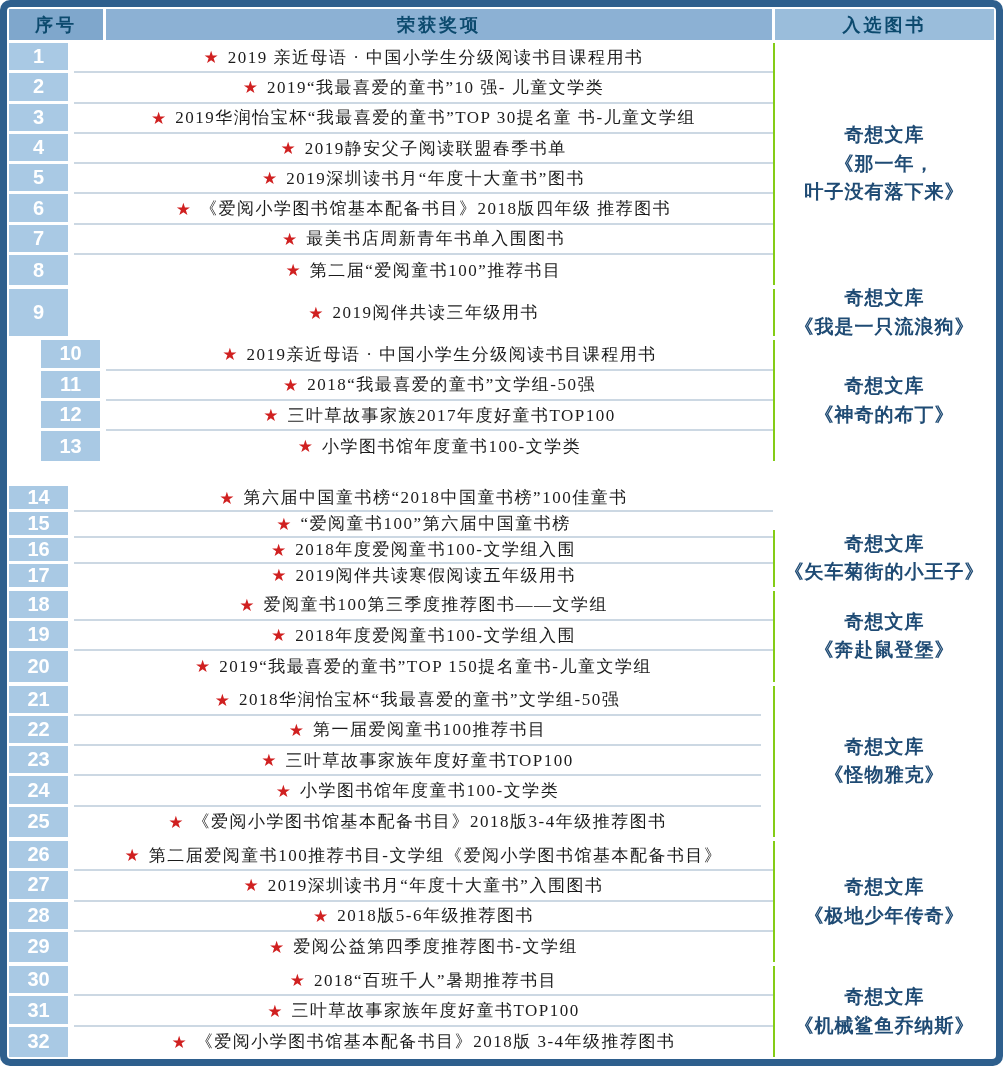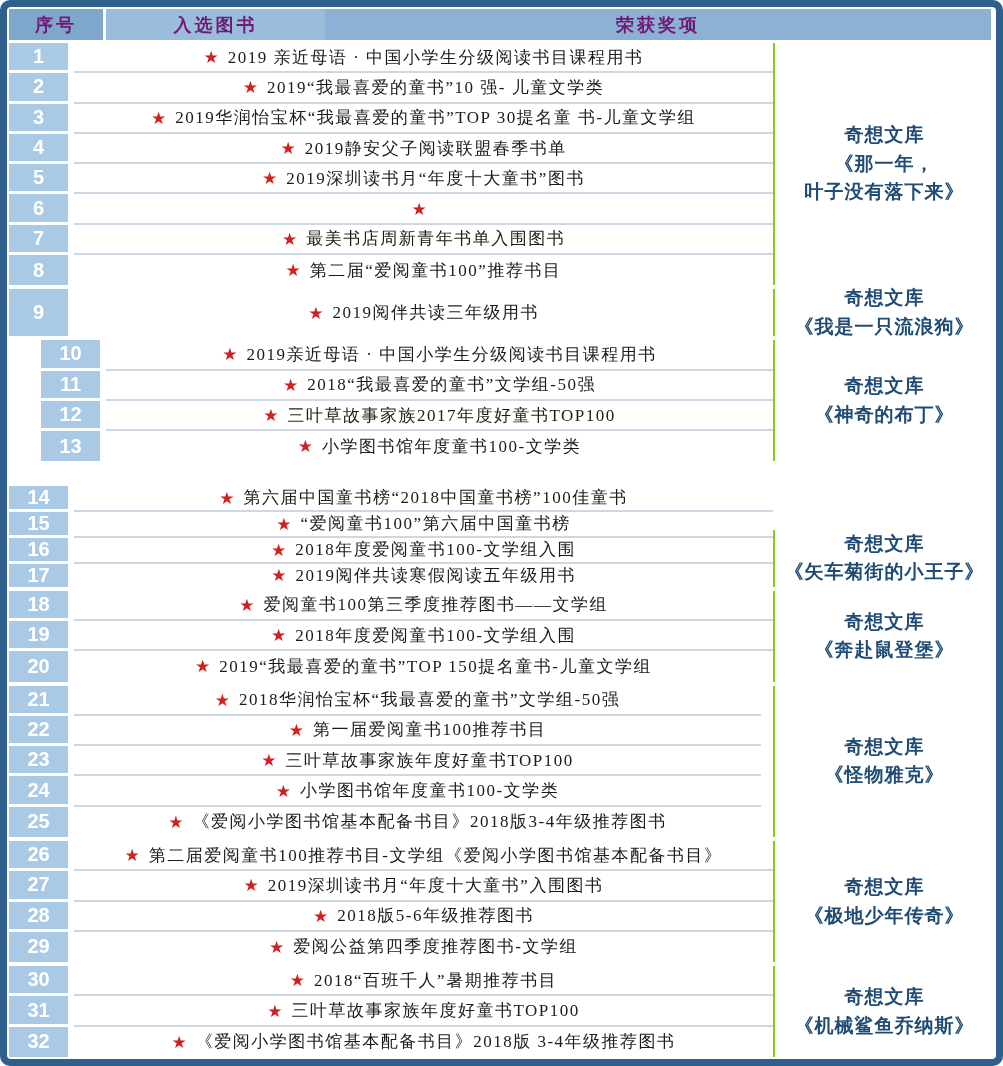--- a/index.html
+++ b/index.html
@@ -9,21 +9,21 @@
     font-family:"Liberation Sans", sans-serif;
   }
   .inner {
     width:100%; height:100%; box-sizing:border-box;
     background:#ffffff; border-radius:4px;
     display:flex; flex-direction:column; padding:2px;
   }
   .header-row { flex:0 0 31px; display:flex; margin-bottom:3px; }
   .hcell {
     display:flex; align-items:center; justify-content:center;
-    color:#701a75; font-weight:bold; font-size:18px; letter-spacing:3px;
+    color:#0c4a6e; font-weight:bold; font-size:18px; letter-spacing:3px;
   }
   .h-num  { width:94px;  background:#7fa7cc; margin-right:3px; }
   .h-award{ flex:1;      background:#8cb1d4; margin-right:3px; }
   .h-book { width:219px; background:#9abddb; }
 
   .tbody { flex:1; display:flex; flex-direction:column; min-height:0; }
   .group { display:flex; min-height:0; }
   .group + .group { margin-top:4px; }
   .rows { flex:1; display:flex; flex-direction:column; min-width:0; }
   .row { flex:1; display:flex; min-height:0; }
@@ -53,22 +53,22 @@
   }
 </style>
 </head>
 <body>
 
 <div class="frame">
   <div class="inner">
 
     <div class="header-row">
       <div class="hcell h-num">序号</div>
+      <div class="hcell h-award">荣获奖项</div>
       <div class="hcell h-book">入选图书</div>
-      <div class="hcell h-award">荣获奖项</div>
     </div>
 
     <div class="tbody">
 
       <div class="group" style="flex:8 1 0;">
         <div class="rows">
           <div class="row">
             <div class="num">1</div>
             <div class="award">
                 <span class="star">★</span>
@@ -100,20 +100,21 @@
             <div class="num">5</div>
             <div class="award">
                 <span class="star">★</span>
                 <span>2019深圳读书月“年度十大童书”图书</span>
               </div>
           </div>
           <div class="row">
             <div class="num">6</div>
             <div class="award">
                 <span class="star">★</span>
+                <span>《爱阅小学图书馆基本配备书目》2018版四年级 推荐图书</span>
               </div>
           </div>
           <div class="row">
             <div class="num">7</div>
             <div class="award">
                 <span class="star">★</span>
                 <span>最美书店周新青年书单入围图书</span>
               </div>
           </div>
           <div class="row">

